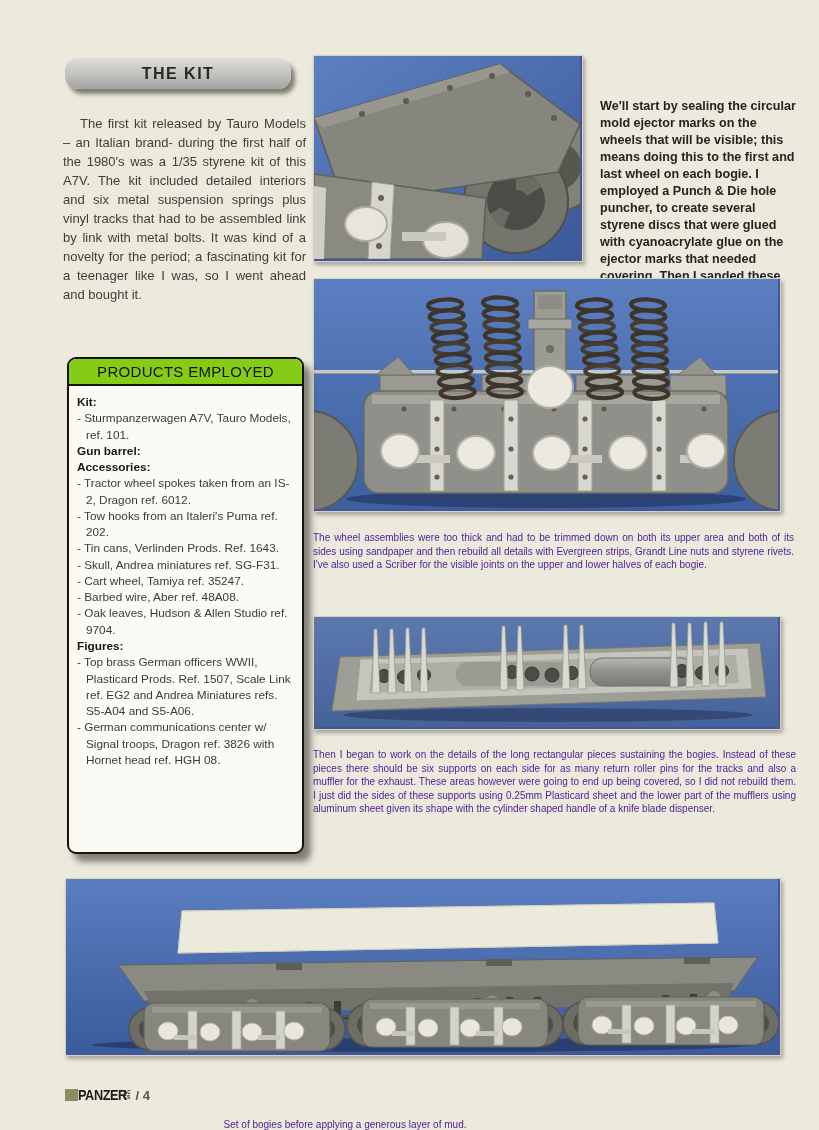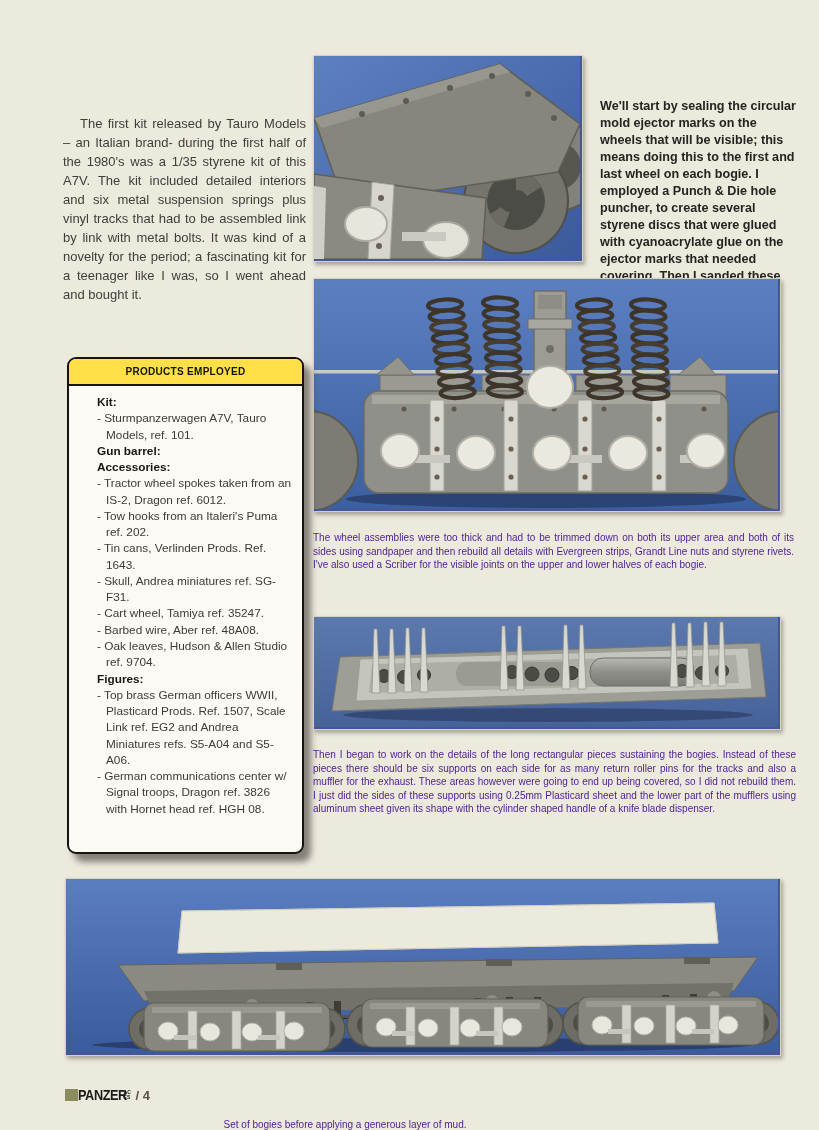--- a/index.html
+++ b/index.html
@@ -50,26 +50,26 @@
   .caption3{left:313px;top:738px;width:483px;}
   .caption4{left:65px;top:1108px;width:560px;text-align:center;}
   
   .products-box{
     position:absolute;left:67px;top:357px;width:237px;height:497px;
     background:#fbfaf4;border:2px solid #15140f;border-radius:9px;
     box-shadow:7px 8px 6px rgba(45,42,36,.55);
     box-sizing:border-box;overflow:hidden;
   }
   .products-header{
-    height:25px;background:#fde047;border-bottom:2px solid #15140f;
+    height:25px;background:#84cc16;border-bottom:2px solid #15140f;
     display:flex;align-items:center;justify-content:center;
-    font-weight:bold;font-size:10px;color:#15140a;letter-spacing:.3px;
+    font-weight:normal;font-size:15px;color:#15140a;letter-spacing:.3px;
   }
   .products-list{
-    padding:8px 10px 8px 28px;
+    padding:8px 10px 8px 8px;
     font-size:11.8px;line-height:1.38;color:#3d3b36;
   }
   .entry{padding-left:9px;text-indent:-9px;}
   .entry-heading{font-weight:bold;color:#181711;padding-left:0;text-indent:0;}
   
   .footer{
     position:absolute;left:65px;top:1086px;height:18px;
     display:flex;align-items:center;
   }
   .footer-square{width:13px;height:12px;background:#8c8c60;}
@@ -84,20 +84,21 @@
   }
   .footer-page{
     font-weight:bold;font-size:13px;color:#5a534a;margin-left:2px;
   }
 </style>
 </head>
 <body>
 
 <div class="page">
 
+  <div class="kit-title">THE KIT</div>
 
   <p class="kit-paragraph">The first kit released by Tauro Models – an Italian brand- during the first half of the 1980's was a 1/35 styrene kit of this A7V. The kit included detailed interiors and six metal suspension springs plus vinyl tracks that had to be assembled link by link with metal bolts. It was kind of a novelty for the period; a fascinating kit for a teenager like I was, so I went ahead and bought it.</p>
 
   <div class="photo photo1">
     <svg width="266" height="203" viewBox="0 0 266 203">
       <defs>
         <linearGradient id="bg1" x1="0" y1="0" x2="1" y2="1">
           <stop offset="0" stop-color="#5d80c1"></stop>
             <stop offset="1" stop-color="#3a5a9a"></stop>
         </linearGradient>

